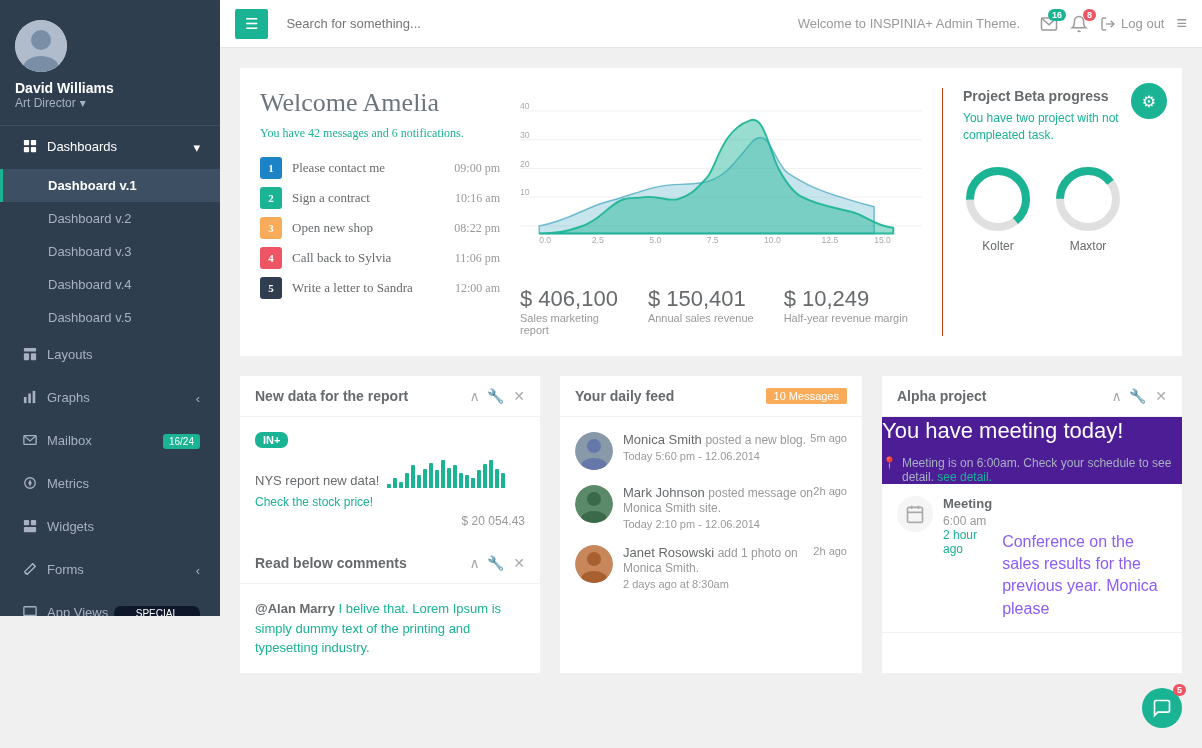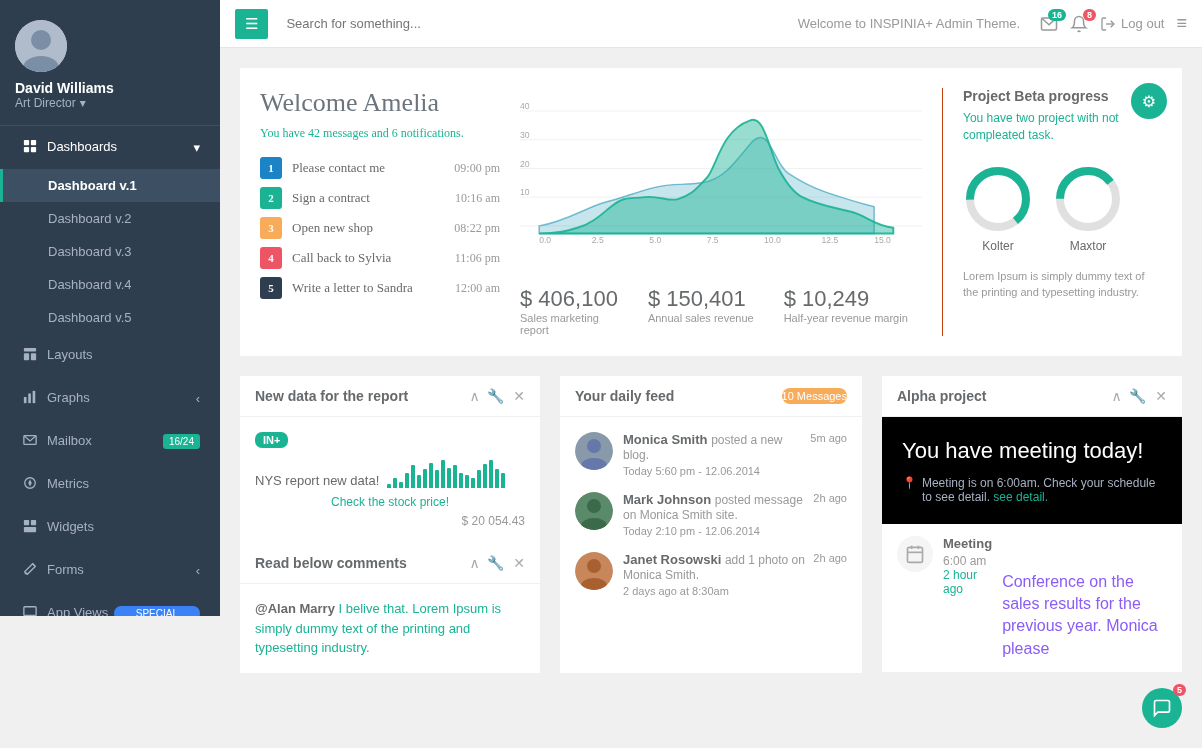--- a/index.html
+++ b/index.html
@@ -38,21 +38,21 @@
       justify-content: space-between;
     }
     .nav-item.active-section { color: #fff; }
     .nav-item-left { display: flex; align-items: flex-start; gap: 10px; }
     .nav-sub-item {
       display: flex; align-items: center; padding: 9px 20px 9px 45px; cursor: pointer; color: #a7b1c2; font-size: 13px;
       border-left: 3px solid transparent;
     }
     .nav-sub-item.active { color: #fff; background: #3d4f62; border-left: 3px solid #1ab394; font-weight: 600; }
     .badge-teal { background: #1ab394; color: #fff; font-size: 10px; padding: 2px 6px; border-radius: 3px; }
-    .badge-special { background: #3b82f6; color: #fff; font-size: 10px; padding: 2px 22px; border-radius: 7px; text-transform: uppercase; }
+    .badge-special { background: #0f172a; color: #fff; font-size: 10px; padding: 2px 22px; border-radius: 7px; text-transform: uppercase; }
 
     
     #main { flex: 1; display: flex; flex-direction: column; overflow: hidden; }
 
     
     #header {
       background: #fff;
       height: 48px;
       display: flex;
       align-items: center;
@@ -139,32 +139,32 @@
     .panel-title { font-size: 14px; color: #676a6c; font-weight: 600; }
     .panel-controls { display: flex; gap: 8px; color: #aaa; font-size: 14px; }
     .panel-controls span { cursor: pointer; }
     .panel-body { padding: 15px; flex: 1; }
     .in-badge { background: #1ab394; color: #fff; padding: 2px 8px; border-radius: 7px; font-size: 11px; font-weight: bold; display: inline-block; margin-bottom: 10px; }
     .nys-title { font-size: 13px; color: #676a6c; display: flex; align-items: flex-end; gap: 8px; }
     .bar-chart-mini { display: flex; align-items: flex-end; gap: 2px; height: 30px; }
     .bar-mini { background: #1ab394; width: 4px; border-radius: 1px 1px 0 0; }
     .nys-link { color: #1ab394; font-size: 12px; text-decoration: none; }
     .nys-amount { color: #999; font-size: 12px; text-align: right; margin-top: 5px; }
-    .messages-badge { background: #f8ac59; color: #fff; padding: 2px 0; border-radius: 8px; font-size: 11px; }
+    .messages-badge { background: #f8ac59; color: #fff; padding: 2px 8px; border-radius: 2px; font-size: 11px; }
     .feed-item { display: flex; gap: 10px; margin-bottom: 15px; }
     .feed-avatar { width: 38px; height: 38px; border-radius: 50%; overflow: hidden; background: #ddd; flex-shrink: 0; }
     .feed-avatar svg { width: 38px; height: 38px; }
     .feed-content { flex: 1; }
-    .feed-name { font-weight: 700; color: #676a6c; font-size: 13px; }
+    .feed-name { font-weight: 400; color: #676a6c; font-size: 13px; }
     .feed-text { color: #999; font-size: 12px; }
     .feed-meta { color: #999; font-size: 11px; margin-top: 3px; }
     .feed-time { color: #999; font-size: 11px; margin-left: auto; white-space: nowrap; }
     .feed-item-header { display: flex; align-items: flex-start; justify-content: space-between; }
     .alpha-panel { flex: 0 0 300px; }
-    .meeting-card { background: #000000; color: #fff; padding: 20px; }
+    .meeting-card { background: #4c1d95; color: #fff; }
     .meeting-title { font-size: 22px; font-weight: 300; line-height: 1.3; margin-bottom: 10px; }
     .meeting-loc { display: flex; align-items: flex-start; gap: 5px; font-size: 12px; color: #a7b1c2; }
     .meeting-loc a { color: #1ab394; text-decoration: none; }
     .meeting-item { display: flex; gap: 10px; padding: 12px 15px; border-bottom: 1px solid #f0f0f0; }
     .meeting-icon-wrap { width: 36px; height: 36px; background: #f5f5f5; border-radius: 50%; display: flex; align-items: center; justify-content: center; flex-shrink: 0; }
     .meeting-time { color: #999; font-size: 12px; margin-top: 3px; }
     .meeting-time a { color: #1ab394; text-decoration: none; }
     .meeting-details { flex: 1; }
     .meeting-item-title { font-weight: 600; color: #676a6c; font-size: 13px; }
     .meeting-desc { color: #8b5cf6; font-size: 16px; line-height: 1.4; margin-top: 35px; }
@@ -475,23 +475,20 @@
             <span class="donut-label">Kolter</span>
           </div>
 
           <div class="donut-wrap">
             <svg class="donut-svg" viewBox="0 0 70 70" xmlns="http://www.w3.org/2000/svg">
               <circle cx="35" cy="35" r="28" fill="none" stroke="#e0e0e0" stroke-width="8"></circle>
               <circle cx="35" cy="35" r="28" fill="none" stroke="#1ab394" stroke-width="8" stroke-dasharray="70 106" stroke-dashoffset="44" transform="rotate(-90 35 35)"></circle>
             </svg>
             <span class="donut-label">Maxtor</span>
           </div>
-        </div>
-        <div class="pp-text">
-          <span>Lorem Ipsum is simply dummy text of the printing and typesetting industry.</span>
         </div>
       </div>
       <div class="settings-fab">⚙</div>
     </div>
 
     <div class="bottom-row">
 
       <div class="panel" style="max-width: 300px;">
         <div class="panel-header">
           <span class="panel-title">New data for the report</span>
@@ -521,21 +518,21 @@
                 <div class="bar-mini" style="height: 15px;"></div>
                 <div class="bar-mini" style="height: 13px;"></div>
                 <div class="bar-mini" style="height: 10px;"></div>
                 <div class="bar-mini" style="height: 18px;"></div>
                 <div class="bar-mini" style="height: 24px;"></div>
                 <div class="bar-mini" style="height: 28px;"></div>
                 <div class="bar-mini" style="height: 19px;"></div>
                 <div class="bar-mini" style="height: 15px;"></div>
               </div>
           </div>
-          <div style="margin-top:6px;text-align:center;">
+          <div style="margin-top:6px;">
             <a class="nys-link" href="#">Check the stock price!</a>
           </div>
           <div class="nys-amount">$ 20 054.43</div>
         </div>
 
         <div class="panel-header" style="margin-top:0;">
           <span class="panel-title">Read below comments</span>
           <div class="panel-controls">
             <span>∧</span>
             <span>🔧</span>

